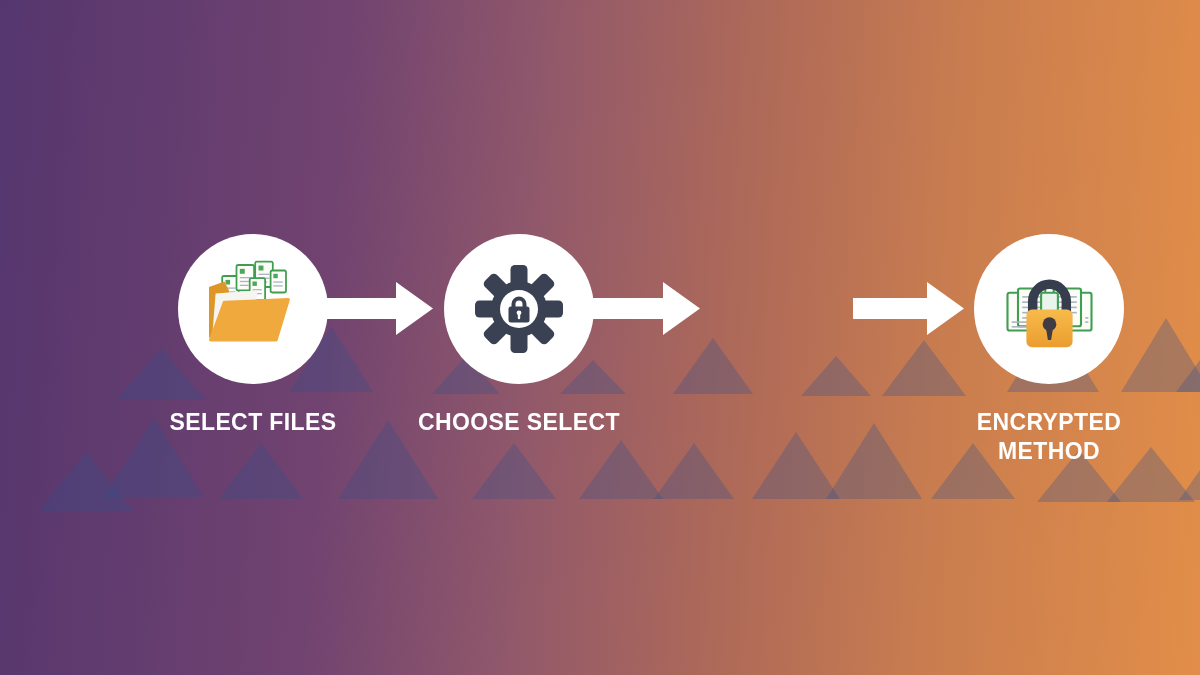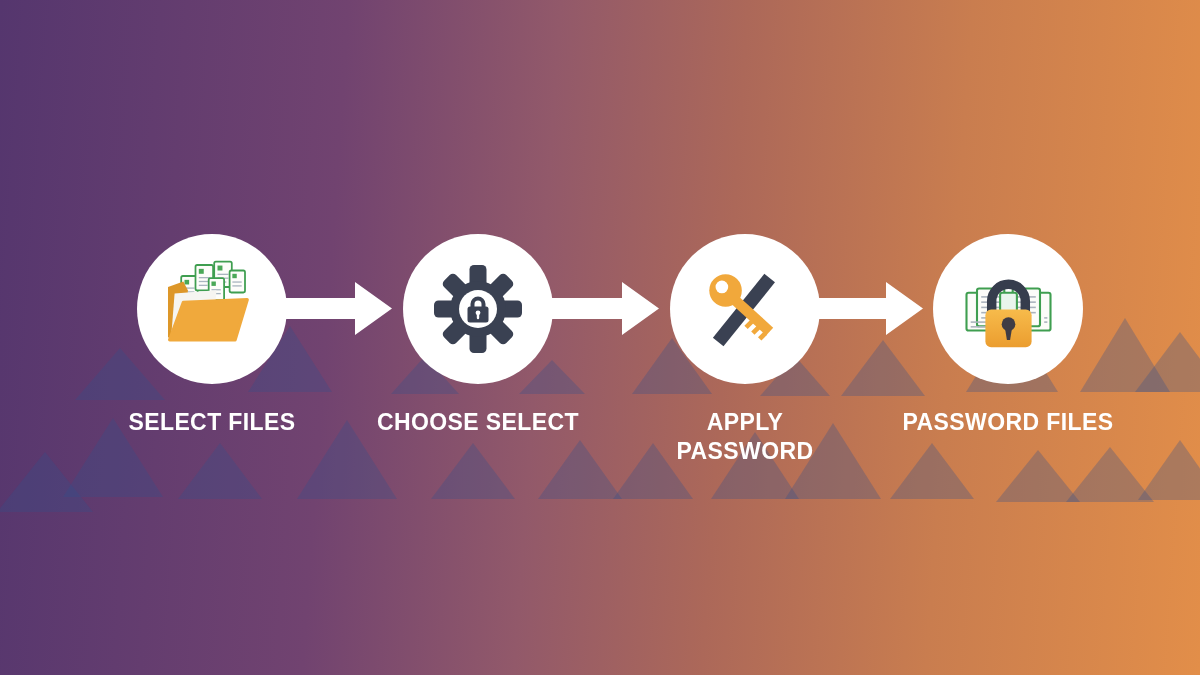--- a/index.html
+++ b/index.html
@@ -1,21 +1,21 @@
 <!DOCTYPE html>
 <html><head>
 <meta charset="utf-8">
 <style>
   html,body{margin:0;padding:0;}
   body{
     width:1200px;height:675px;overflow:hidden;position:relative;
     font-family:"Liberation Sans",sans-serif;
     background:linear-gradient(94deg,#55366e 0%,#714370 28%,#92596a 45%,#ac6859 60%,#c97d4f 78%,#e28e49 100%);
   }
-  .stage{position:absolute;inset:0;}
+  .stage{position:absolute;inset:0;margin-left:41px;}
   .tri-layer{position:absolute;left:0;top:0;z-index:1;}
   .arrow{position:absolute;z-index:3;}
   .step{position:absolute;top:234px;width:150px;text-align:center;z-index:4;}
   .circle{
     width:150px;height:150px;border-radius:50%;background:#ffffff;
     display:flex;align-items:center;justify-content:center;
   }
   .label{
     margin-top:24px;width:240px;margin-left:-45px;
     font-weight:700;font-size:23px;line-height:29px;letter-spacing:0.4px;
@@ -115,37 +115,20 @@
         <circle cx="50" cy="50" r="19" fill="#ffffff"></circle>
         <path d="M44.5,49 v-4 a5.5,5.5 0 0 1 11,0 v4" fill="none" stroke="#3a4152" stroke-width="4"></path>
         <rect x="39.5" y="47.5" width="21" height="16" rx="2.5" fill="#3a4152"></rect>
         <circle cx="50" cy="53.8" r="2.4" fill="#ffffff"></circle>
         <rect x="48.8" y="54.8" width="2.4" height="5.4" rx="1.2" fill="#ffffff"></rect>
       </svg>
     </div>
     <div class="label">CHOOSE SELECT</div>
   </div>
 
-  <div class="step" style="left:670px">
-    <div class="circle">
-      <svg viewBox="0 0 100 100" width="105" height="105">
-
-        <line x1="73" y1="20" x2="24" y2="81" stroke="#3a4152" stroke-width="13"></line>
-
-        <line x1="40" y1="41" x2="73" y2="71" stroke="#f1a83b" stroke-width="10"></line>
-        <line x1="56" y1="61.5" x2="50.5" y2="67" stroke="#f1a83b" stroke-width="4.5"></line>
-        <line x1="62.5" y1="67" x2="57" y2="72.5" stroke="#f1a83b" stroke-width="4.5"></line>
-        <line x1="69" y1="72.5" x2="63.5" y2="78" stroke="#f1a83b" stroke-width="4.5"></line>
-        <circle cx="31" cy="32" r="15.5" fill="#f1a83b"></circle>
-        <circle cx="27.5" cy="28.5" r="6" fill="#ffffff"></circle>
-      </svg>
-    </div>
-    <div class="label">APPLY
-PASSWORD</div>
-  </div>
 
   <div class="step" style="left:933px">
     <div class="circle">
       <svg viewBox="0 0 100 100" width="105" height="105">
         <defs>
           <linearGradient id="goldGrad" x1="0" y1="0" x2="0" y2="1">
             <stop offset="0" stop-color="#f7bb4b"></stop>
             <stop offset="1" stop-color="#eb9d2f"></stop>
           </linearGradient>
         </defs>
@@ -170,16 +153,16 @@
           <line x1="84" y1="62" x2="87" y2="62" stroke="#aab3bd" stroke-width="1.5"></line>
           <rect x="42" y="34" width="16" height="18" rx="2" fill="#e9f5ec" stroke="#3f9e50" stroke-width="2"></rect>
         </g>
 
         <path d="M34,54 V42 a16,16 0 0 1 32,0 V54" fill="none" stroke="#363d4d" stroke-width="9"></path>
         <rect x="28" y="50" width="44" height="36" rx="5.5" fill="url(#goldGrad)"></rect>
         <circle cx="50" cy="64" r="6.5" fill="#403c44"></circle>
         <path d="M46.5,67 L53.5,67 L51.5,79 L48.5,79 Z" fill="#403c44"></path>
       </svg>
     </div>
-    <div class="label">PASSWORD FILES</div>
+    <div class="label">ENCRYPTED METHOD</div>
   </div>
 
 </div>
 
 </body></html>

